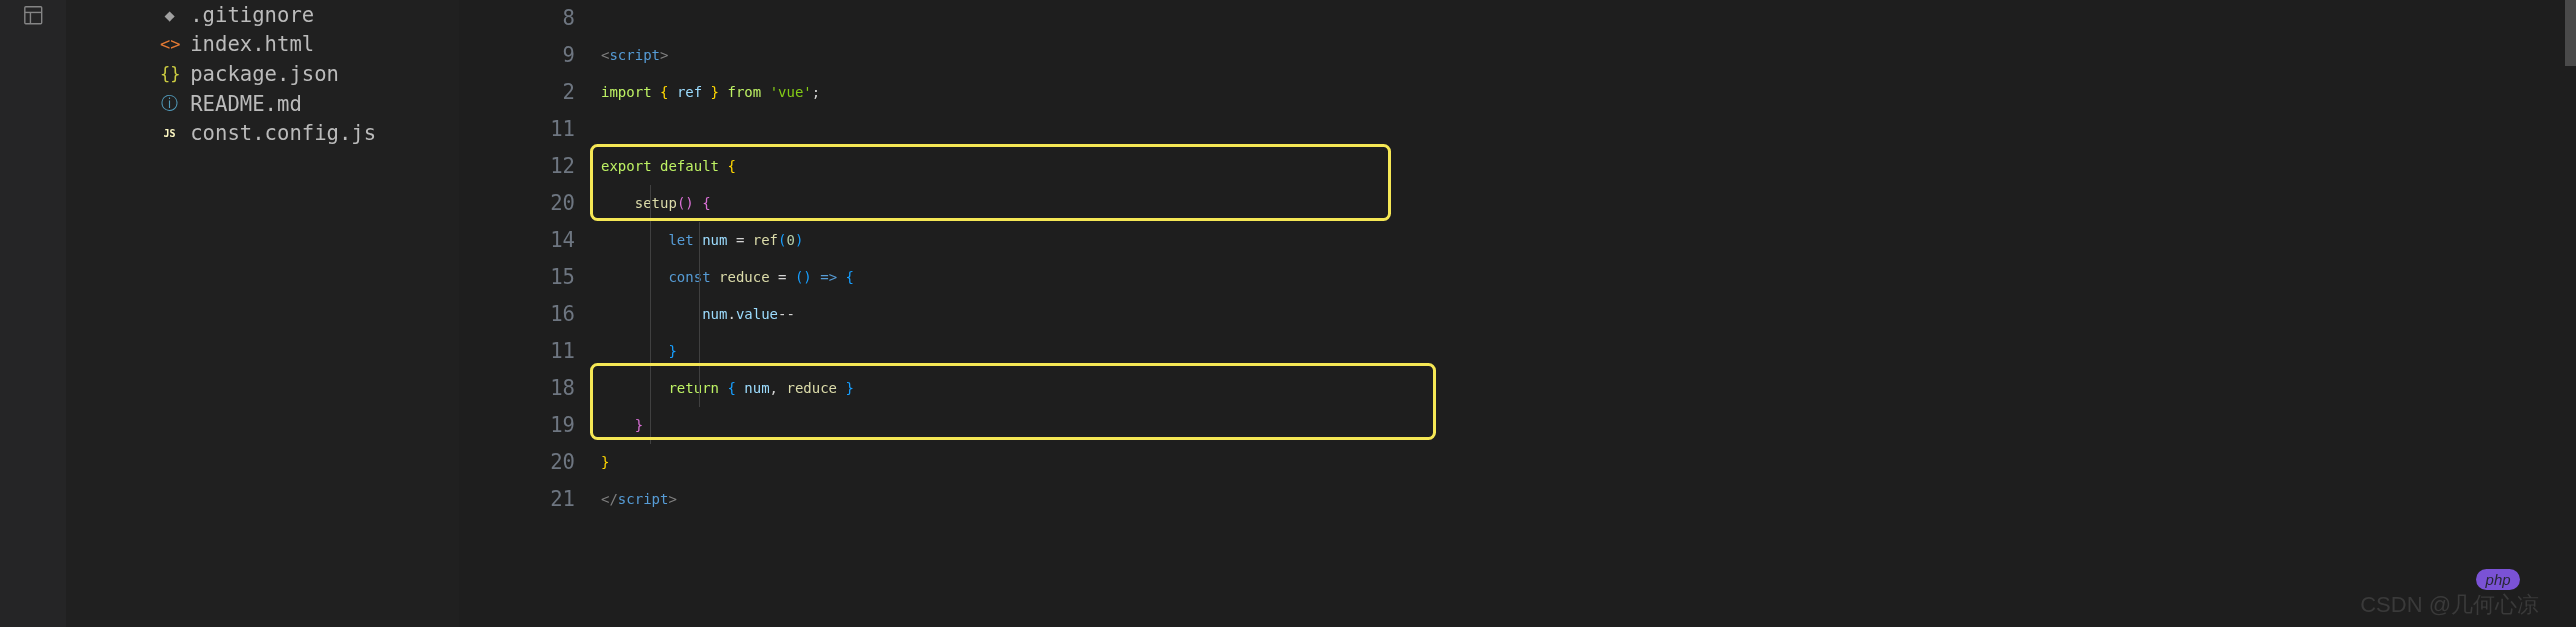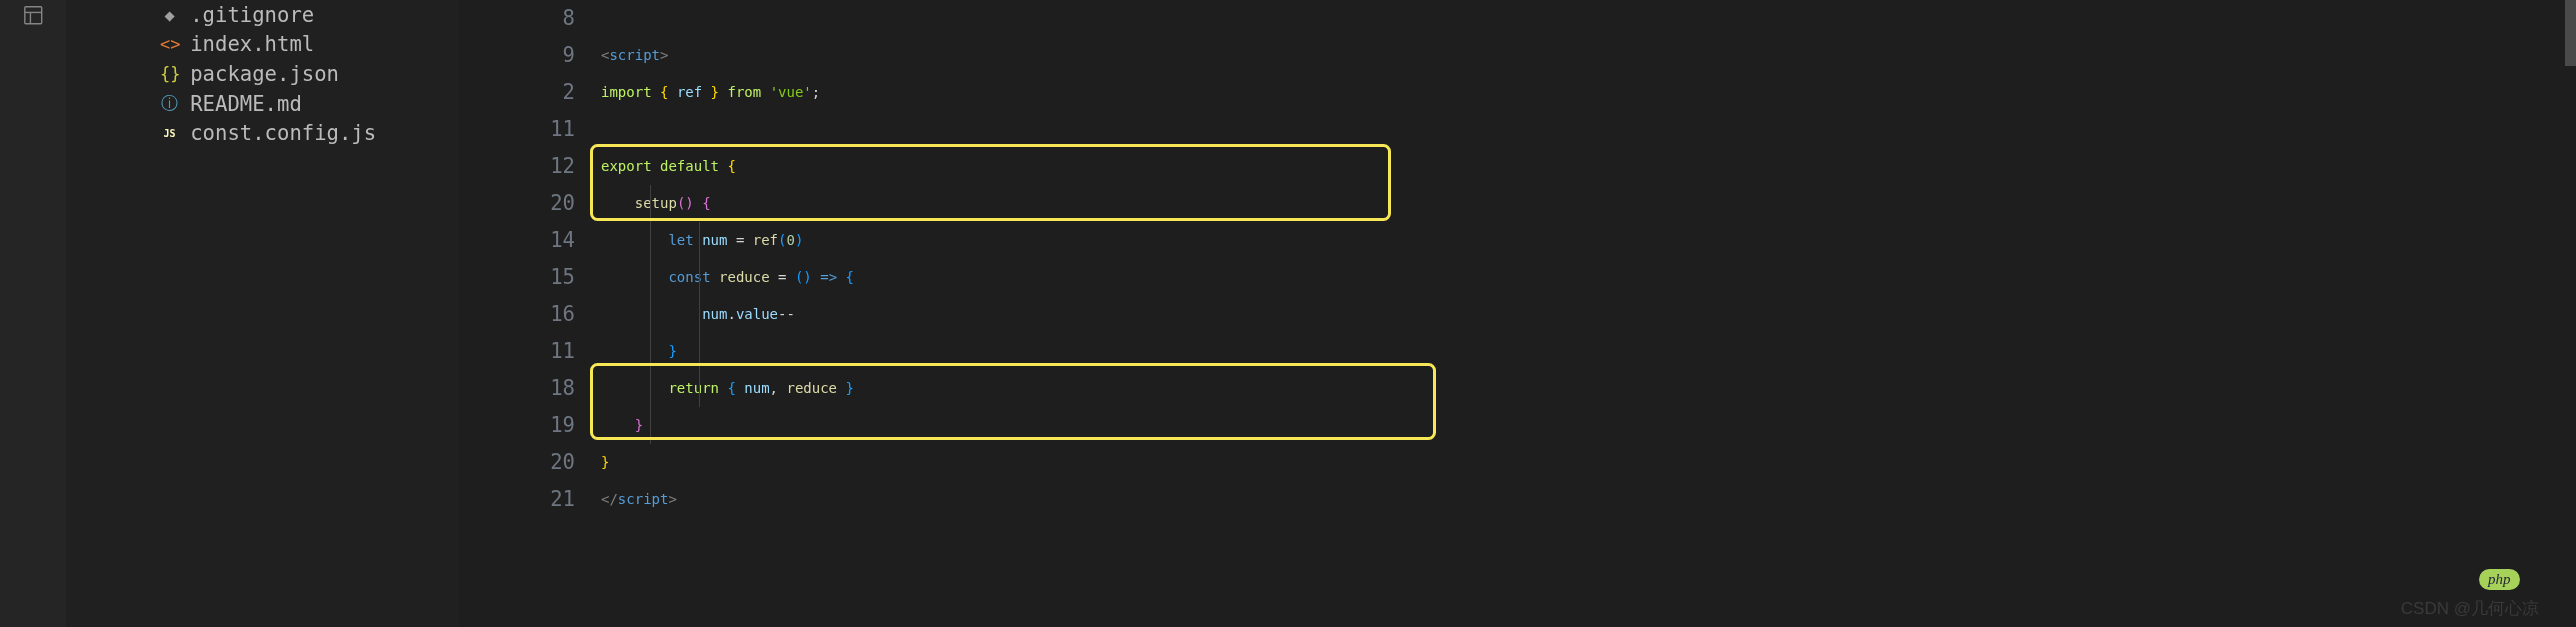--- a/index.html
+++ b/index.html
@@ -111,35 +111,35 @@
   position: absolute;
   right: 0; top: 0;
   width: 11.2px;
   height: 66px;
   background: #4a4a4a;
 }
 .watermark {
   position: absolute;
   right: 37px;
   bottom: 7.5px;
-  font-size: 17px;
+  font-size: 22px;
   color: #3a3a3a;
   font-family: sans-serif;
 }
 .php-badge {
   position: absolute;
   right: 56px;
   bottom: 37px;
-  background: #bef264;
+  background: #8b5cf6;
   color: #2a2a3a;
   font-size: 15px;
   padding: 1.9px 9.4px;
   border-radius: 13px;
   font-style: italic;
-  font-family: Liberation Serif, serif;
+  font-family: Liberation Sans, sans-serif;
   opacity: 0.85;
 }
 .left-strip {
   position: absolute;
   left: 0; top: 0; width: 3.7px; height: 100%;
   background: linear-gradient(to bottom, #1a3a6b, #4a2a5b);
   opacity: 0.3;
 }
 </style>
 </head>

